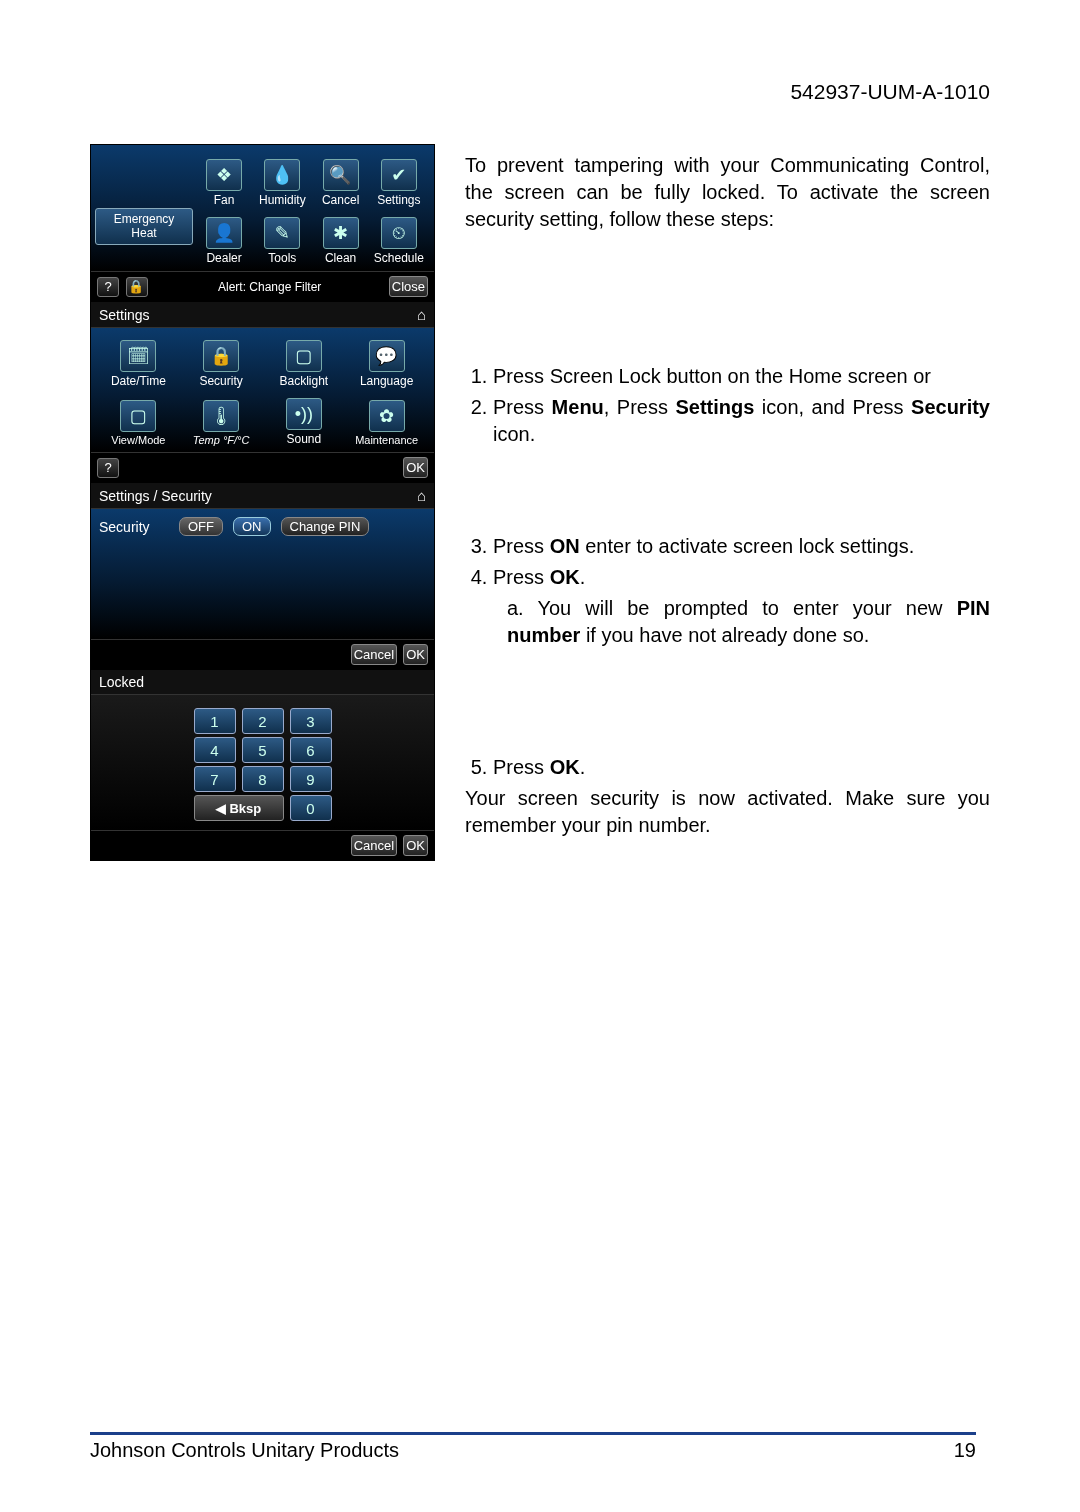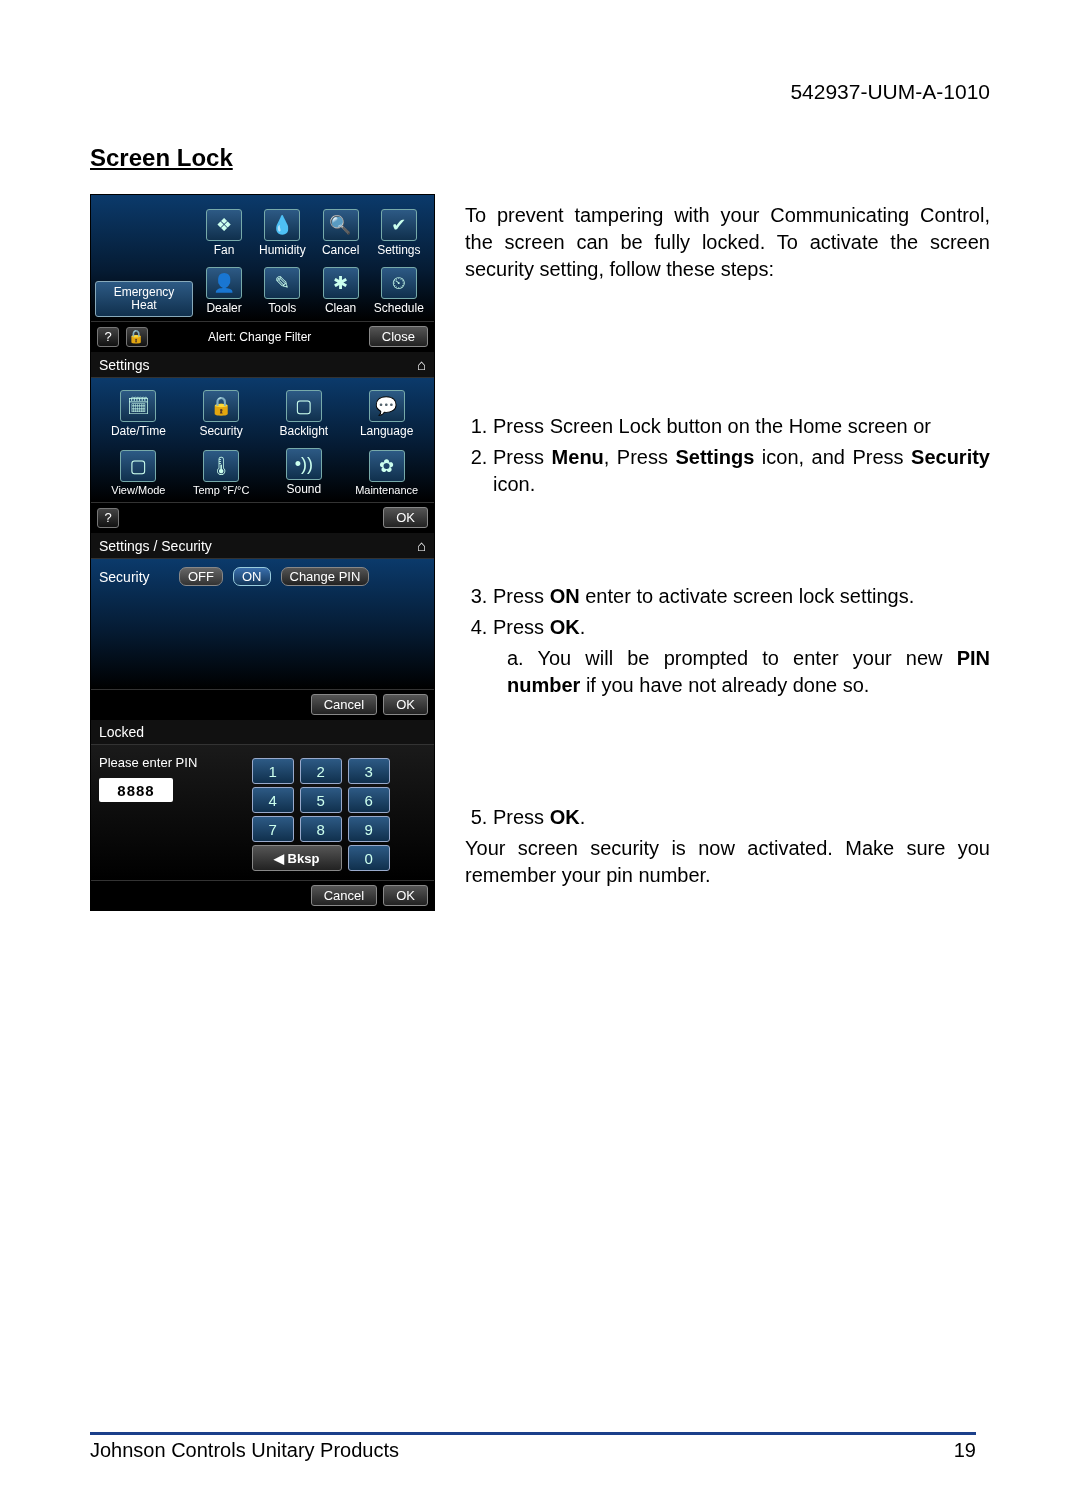--- a/index.html
+++ b/index.html
@@ -24,48 +24,47 @@
   .grad2 { background: linear-gradient(#0b3a6b, #051b33 55%, #000); }
   .blackbg { background: linear-gradient(#1a1a1a, #000); }
 
   .iconcell { display:flex; flex-direction:column; align-items:center; justify-content:flex-end; gap:2px; font-size:12px; }
   .iconbox { width: 36px; height: 32px; border:1px solid #7aa; border-radius:3px; background: linear-gradient(#2d5a85,#10304d); display:flex; align-items:center; justify-content:center; color:#cfe; font-size:18px; }
   .iconrow { display:flex; justify-content:space-around; padding: 8px 2px 2px 2px; }
   .iconrow .iconcell { width: 56px; }
 
   .badge { display:inline-block; border:1px solid #8ab; border-radius:3px; background: linear-gradient(#2d5a85,#10304d); padding:3px 10px; font-size:13px; }
   .footer-bar { background:#000; border-top:1px solid #333; display:flex; align-items:center; justify-content:space-between; padding:4px 6px; font-size:13px; }
-  .btn { display:inline-block; border:1px solid #888; border-radius:3px; background: linear-gradient(#555,#222); padding:2px 12px; font-size:13px; color:#fff; }
+  .btn { display:inline-block; border:1px solid #888; border-radius:3px; background: linear-gradient(#555,#222); padding:2px 2px; font-size:13px; color:#fff; }
   .btn-small { padding:1px 8px;border-radius:7px; }
   .mini { width:22px; height:20px; border:1px solid #777; border-radius:3px; background:linear-gradient(#444,#111); display:inline-flex; align-items:center; justify-content:center; font-size:13px; color:#fff; margin-right:3px; }
   .titlebar { background:#111; border-bottom:1px solid #333; display:flex; justify-content:space-between; align-items:center; padding:4px 8px; font-size:14px; }
   .home-ic { font-size:15px; }
   .key { width:42px; height:26px; border:1px solid #9ac; border-radius:3px; background:linear-gradient(#2d5a85,#10304d); display:flex; align-items:center; justify-content:center; font-size:15px; color:#cfe; }
   .keyrow { display:flex; gap:6px; justify-content:center; margin:3px 0; }
   .key-wide { width:90px; background:linear-gradient(#555,#222); border-color:#888; color:#fff; font-weight:bold; font-size:13px; }
   .pinbox { width:74px; height:24px; background:#fff; color:#000; border-radius:2px; display:flex; align-items:center; justify-content:center; font-weight:bold; font-size:15px; letter-spacing:1px; }
 
   .bold { font-weight: bold; }
   .footer { position:absolute; left:90px; right:104px; bottom:50px; }
   .hr { height:3px; background:#1b3f8a; margin-bottom:4px; }
   .footer-row { display:flex; justify-content:space-between; font-size:20px; }
 </style>
 </head>
 <body>
 
 <div class="page">
   <div class="docid">542937-UUM-A-1010</div>
-  <div class="section-title">Screen Lock</div>
 
   <div class="two-col">
     <div class="screens">
 
       <div class="scr">
         <div class="grad" style="padding:6px 4px 4px 4px; display:flex;">
-          <div style="width:98px; display:flex; align-items:flex-end; justify-content:center; padding-top:35px;">
+          <div style="width:98px; display:flex; align-items:center; justify-content:center; padding-top:35px;">
             <div class="badge" style="text-align:center; line-height:1.1; padding:4px 6px; font-size:12px;">
               <span>Emergency Heat</span>
             </div>
           </div>
           <div style="flex:1;">
             <div class="iconrow">
               <div class="iconcell">
                   <div class="iconbox">❖</div>
                   <span>Fan</span>
                 </div>
@@ -136,21 +135,21 @@
                 <span>Language</span>
               </div>
           </div>
           <div class="iconrow">
             <div class="iconcell" style="width:78px;">
                 <div class="iconbox">▢</div>
                 <span style="font-size:11px;">View/Mode</span>
               </div>
             <div class="iconcell" style="width:78px;">
                 <div class="iconbox">🌡</div>
-                <span style="font-size:11px;">Temp °F/°C</span>
+                <span style="font-size:11px;font-style:italic;">Temp °F/°C</span>
               </div>
             <div class="iconcell" style="width:78px;">
                 <div class="iconbox">•))</div>
                 <span>Sound</span>
               </div>
             <div class="iconcell" style="width:78px;">
                 <div class="iconbox">✿</div>
                 <span style="font-size:11px;">Maintenance</span>
               </div>
           </div>
@@ -178,24 +177,20 @@
           <span class="btn">Cancel</span>
           <span class="btn">OK</span>
         </div>
       </div>
 
       <div class="scr">
         <div class="titlebar">
           <span>Locked</span>
         </div>
         <div class="blackbg" style="padding:10px 8px 6px 8px; display:flex; gap:18px;">
-          <div style="display:flex; flex-direction:column; gap:8px; align-items:flex-start;">
-            <span style="font-size:13px;">Please enter PIN</span>
-            <div class="pinbox">8888</div>
-          </div>
           <div style="flex:1;">
             <div class="keyrow">
               <div class="key">1</div>
               <div class="key">2</div>
               <div class="key">3</div>
             </div>
             <div class="keyrow">
               <div class="key">4</div>
               <div class="key">5</div>
               <div class="key">6</div>

